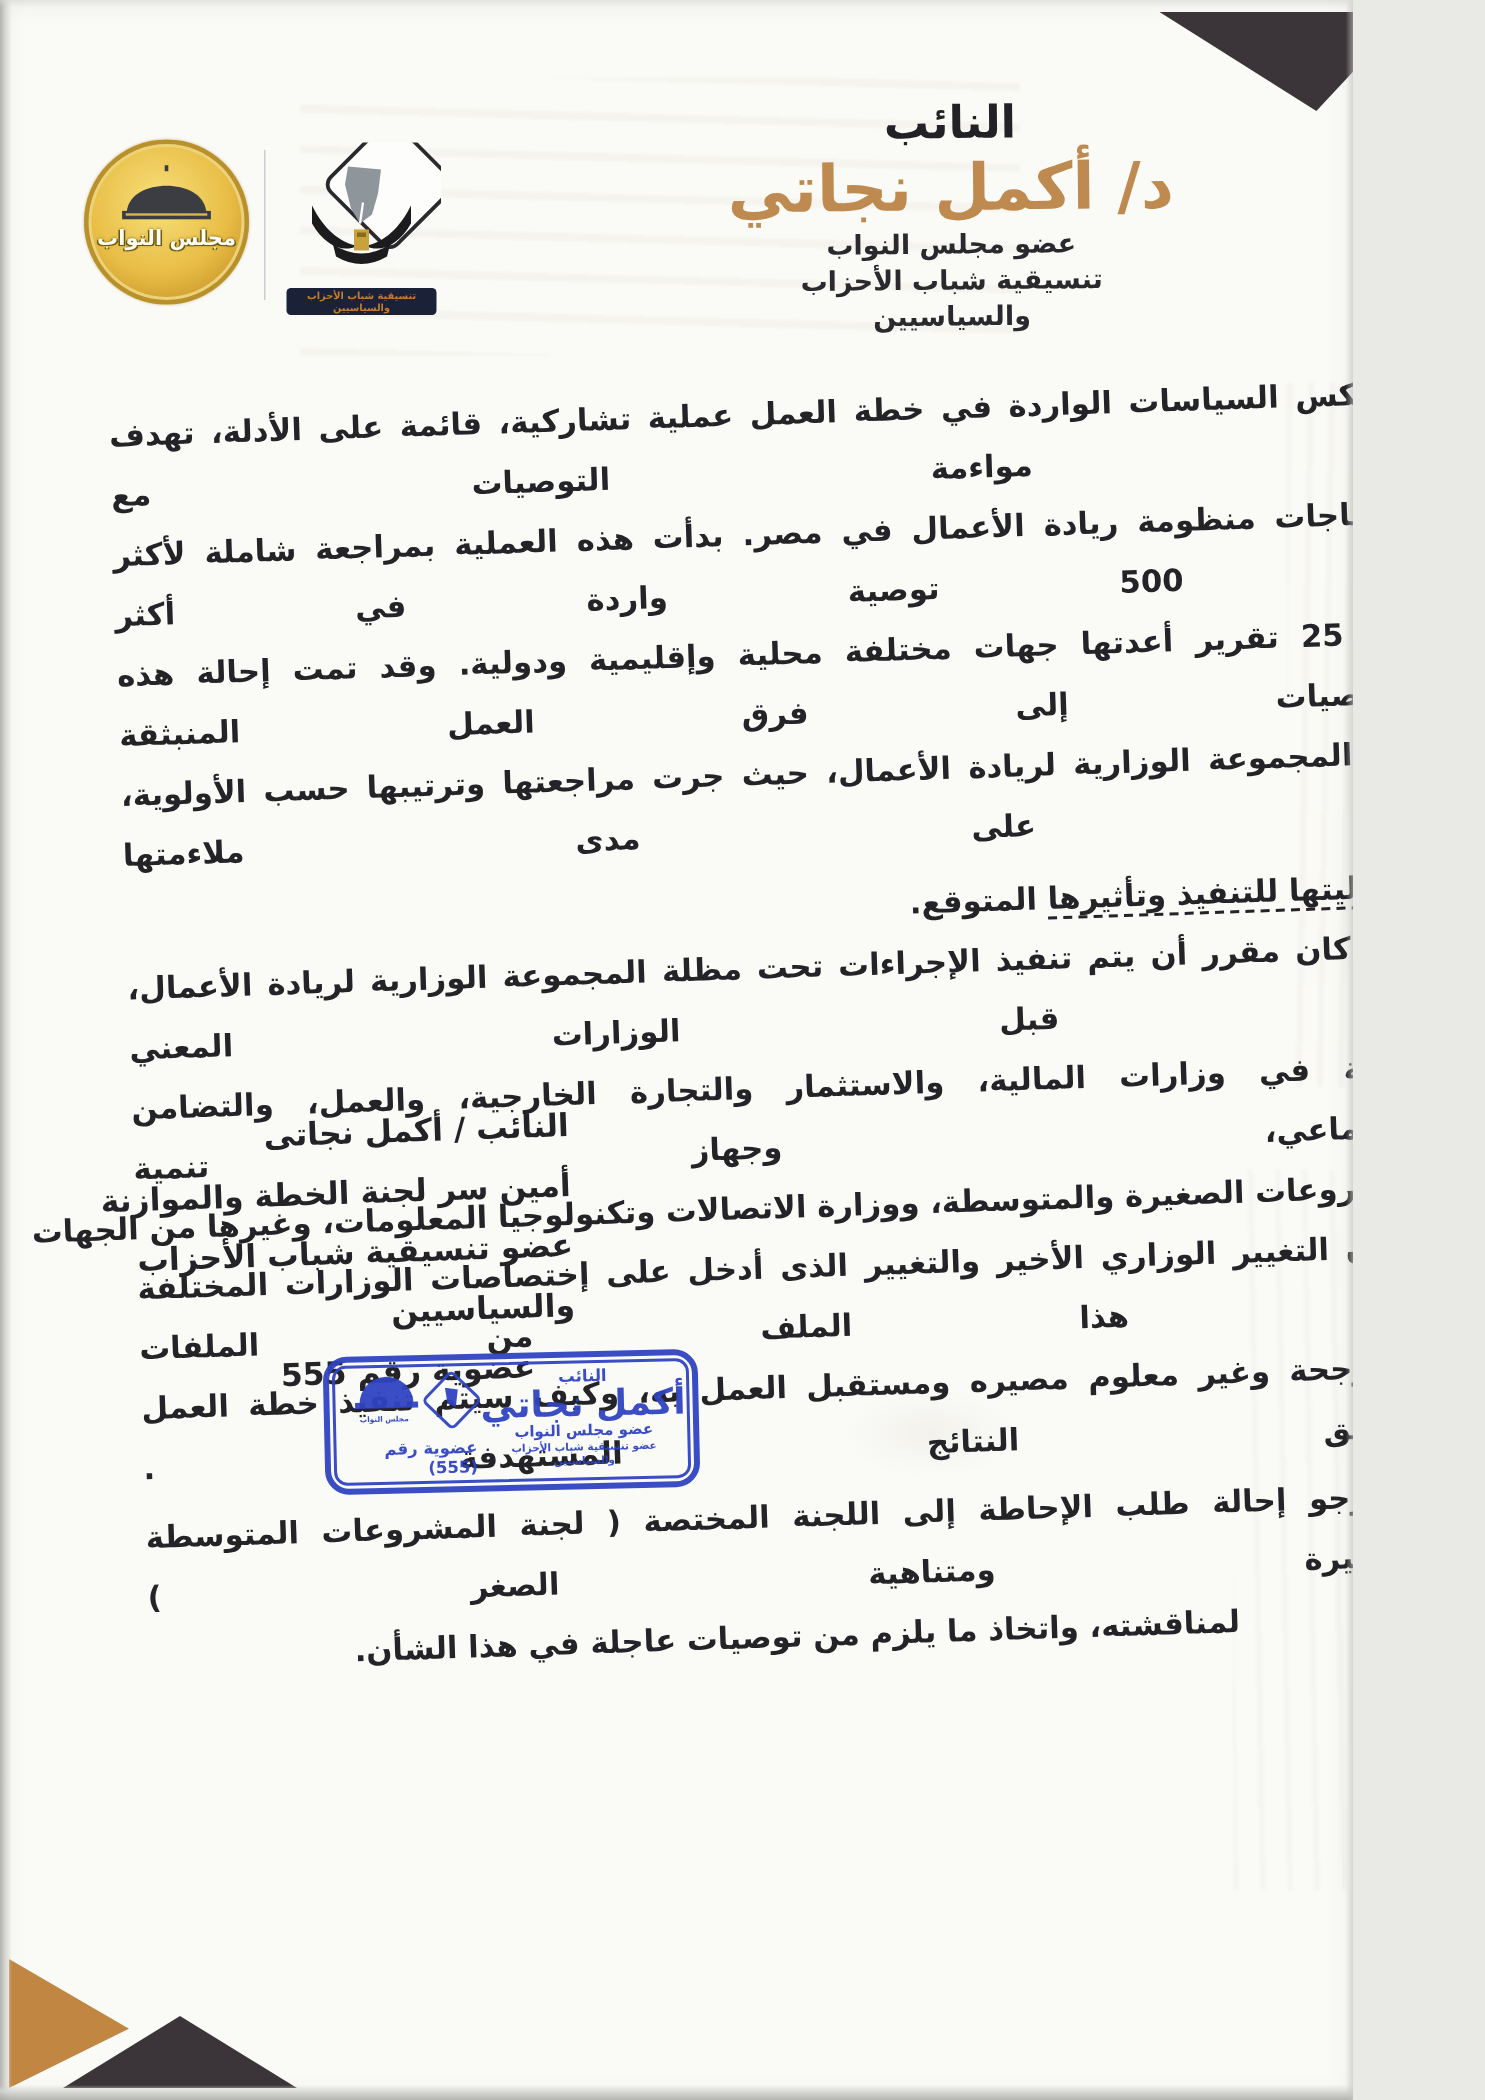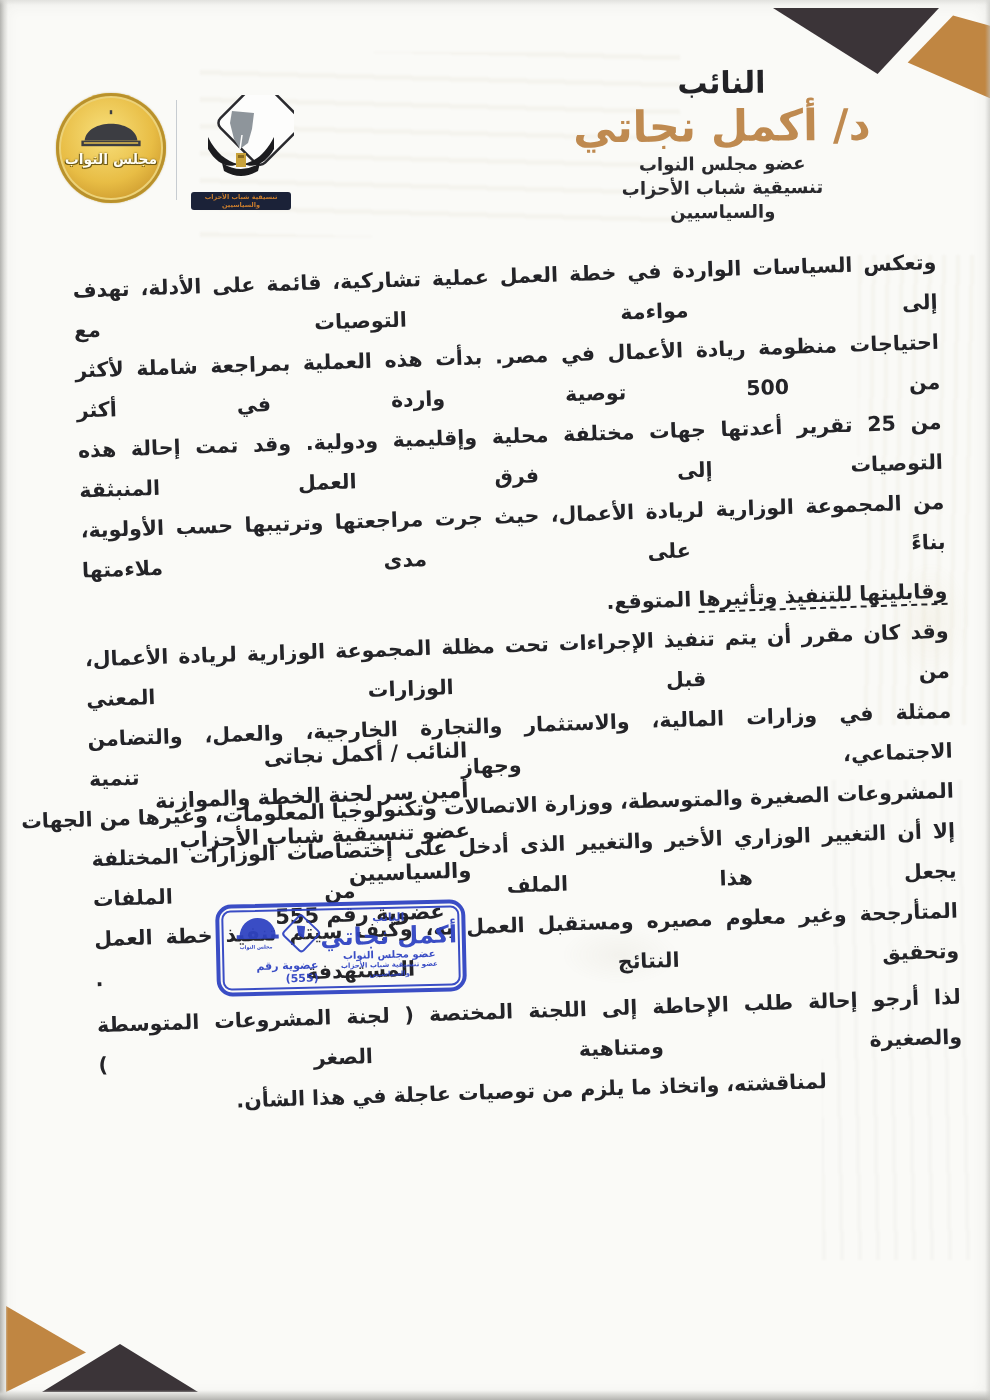--- a/index.html
+++ b/index.html
@@ -1,17 +1,17 @@
 <!DOCTYPE html>
 <html lang="ar"><head>
 <meta charset="utf-8">
 <style>
   html,body{margin:0;padding:0;background:#e9e9e6;}
   .page{
-    position:relative; width:990px; height:1400px; overflow:hidden;
+    position:relative; width:902px; height:1400px; overflow:hidden;
     background:#fafaf7;
     font-family:"DejaVu Sans","Liberation Sans",sans-serif;
     color:#26262b;
     box-shadow: inset 0 0 18px rgba(60,60,55,.10);
   }
   
   .edge{position:absolute;pointer-events:none;}
   .edge-left{left:0;top:0;bottom:0;width:8px;background:linear-gradient(to right,#9f9f9b,#d6d6d2 55%,rgba(255,255,255,0));opacity:.75;}
   .edge-bottom{left:0;right:0;bottom:0;height:10px;background:linear-gradient(to top,#a5a5a1,#d6d6d2 60%,rgba(255,255,255,0));opacity:.8;}
   .edge-right{right:0;top:0;bottom:0;width:5px;background:linear-gradient(to left,#c2c2be,rgba(255,255,255,0));opacity:.6;}

